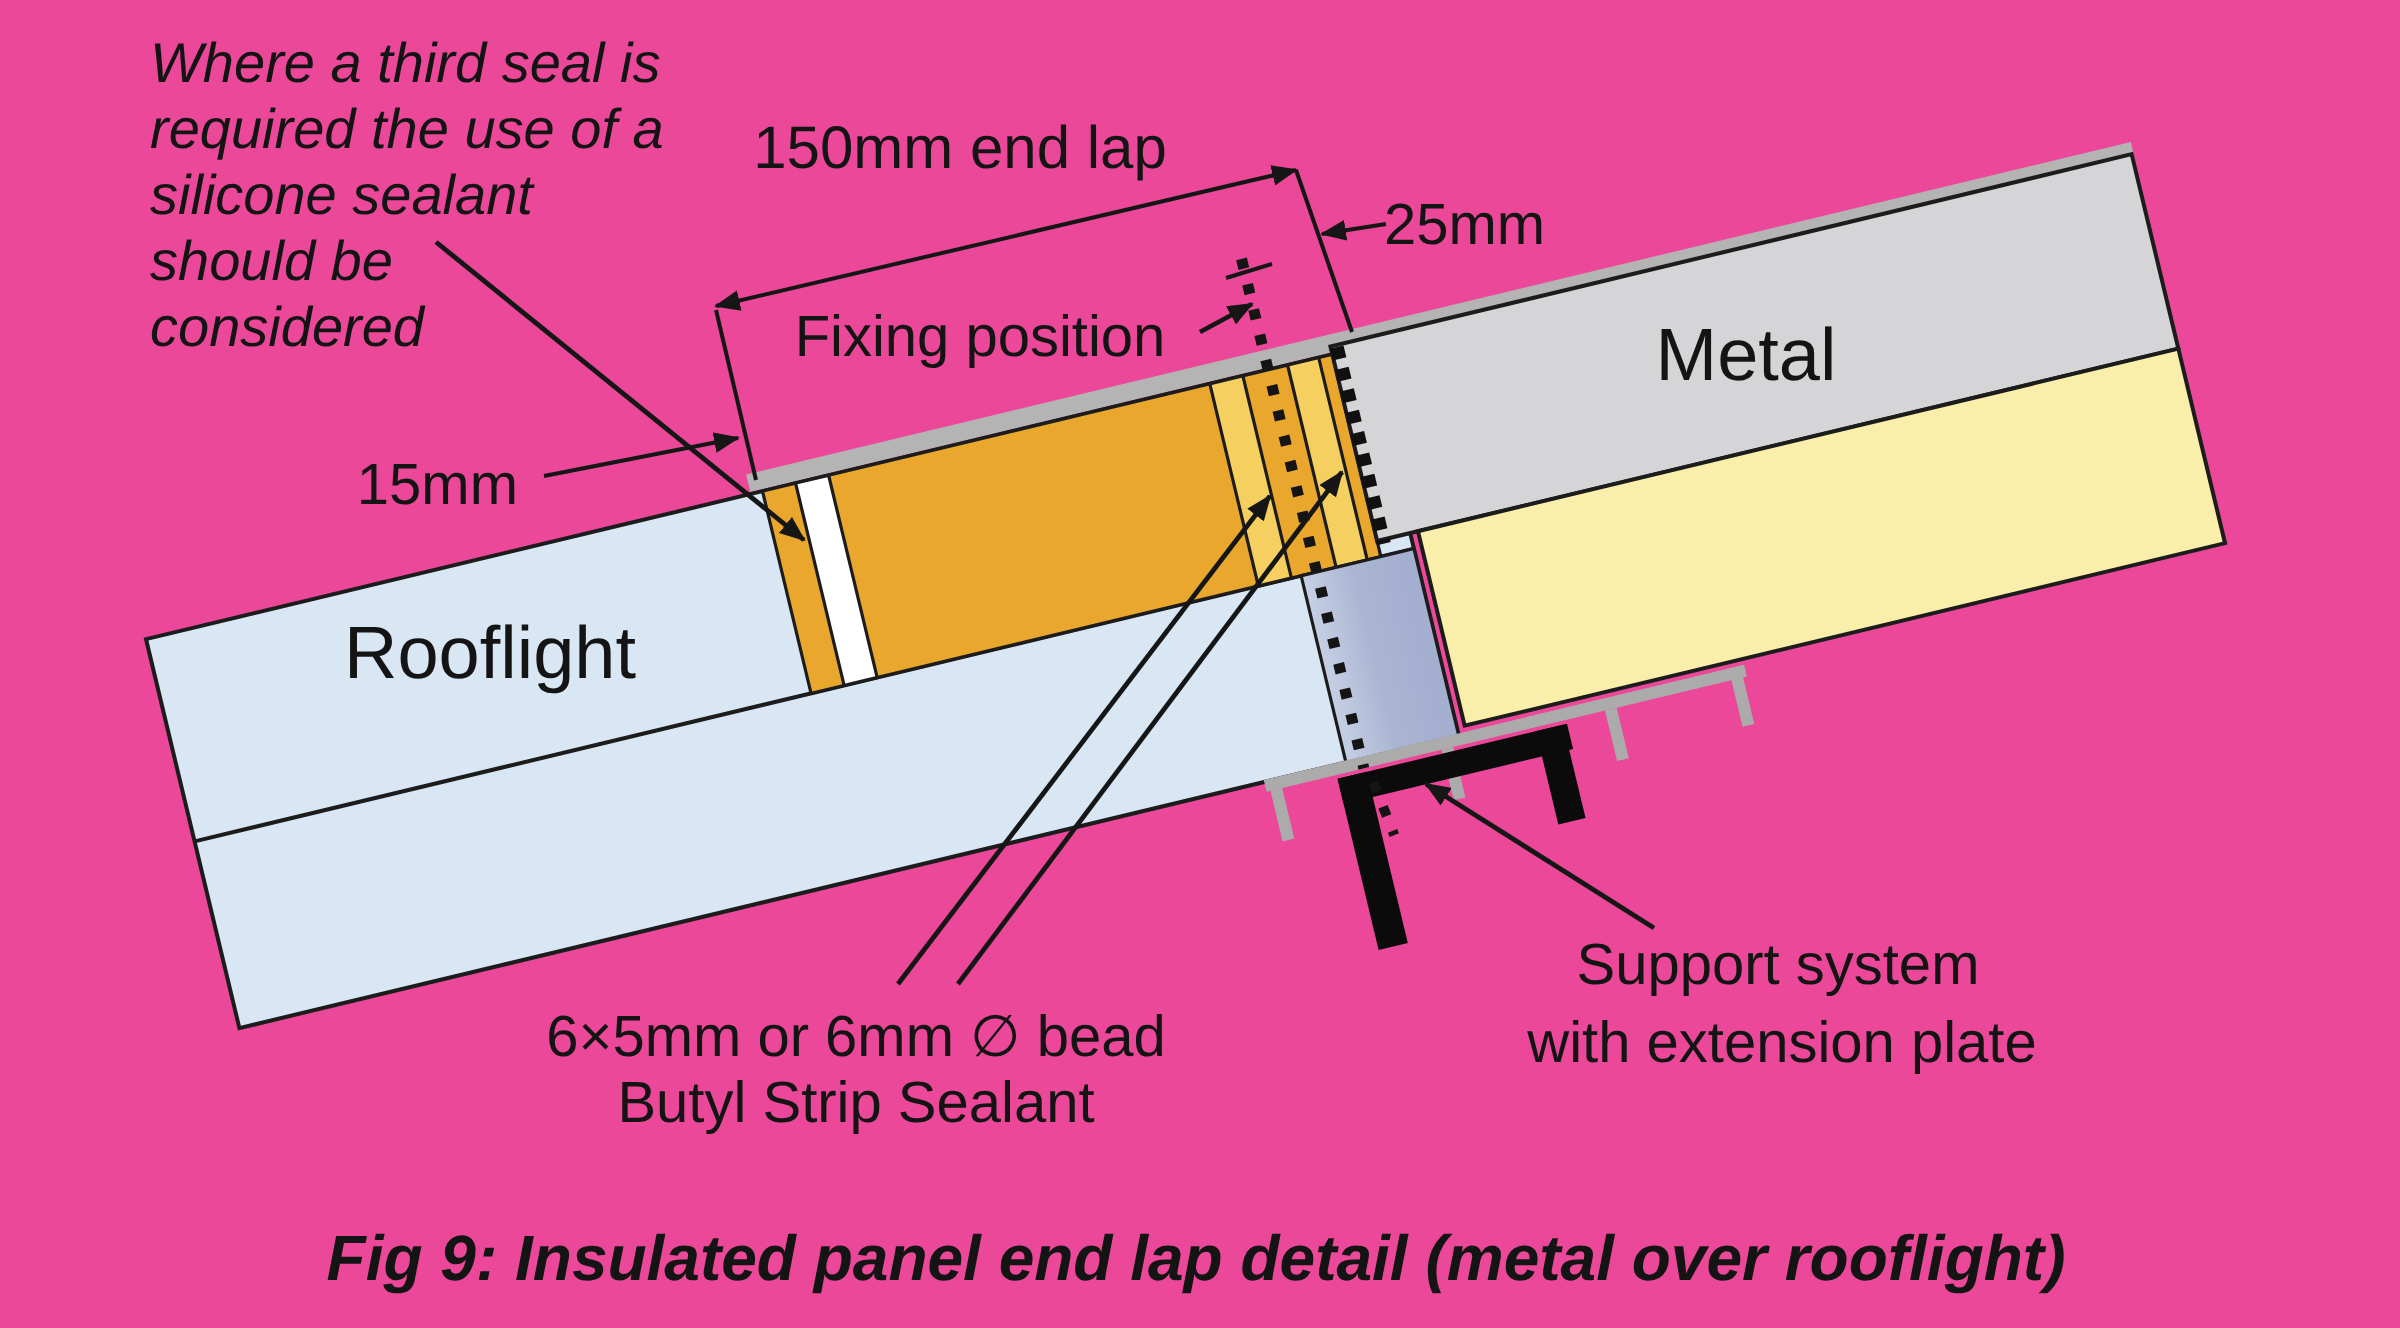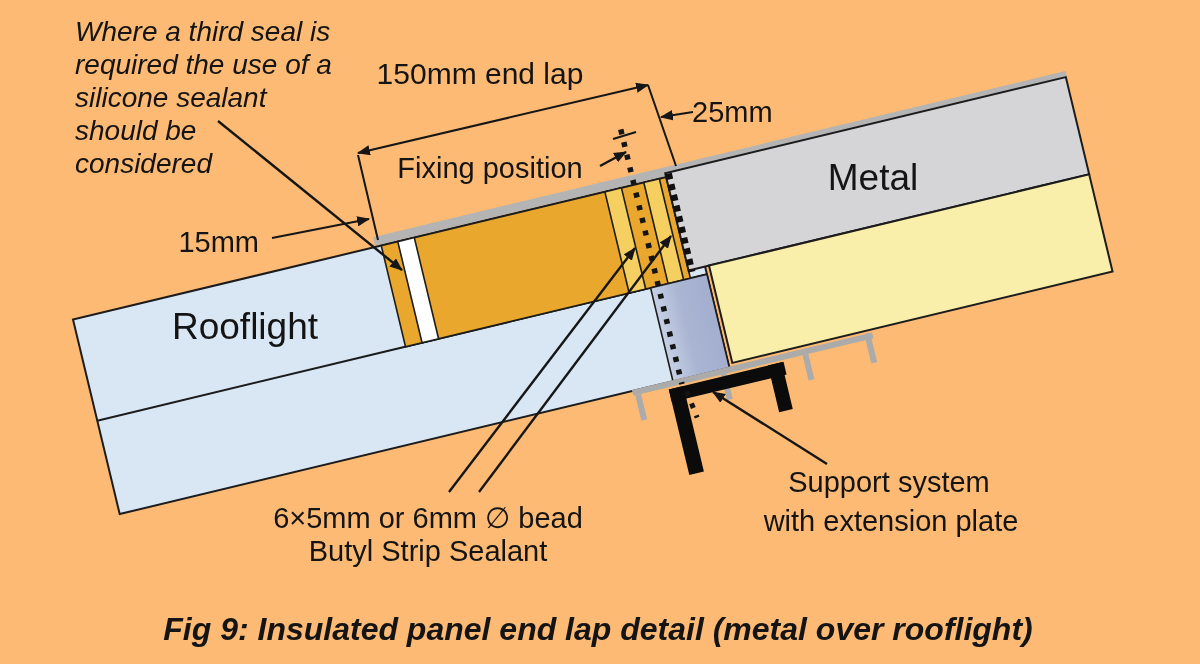--- a/index.html
+++ b/index.html
@@ -1,16 +1,16 @@
 <!DOCTYPE html>
 <html><head>
 <meta charset="utf-8">
 <style>
   html,body{margin:0;padding:0;background:#ffffff;}
-  .stage{position:relative;width:1200px;height:664px;background:#fdba74;overflow:hidden;}
+  .stage{position:relative;width:1200px;height:664px;background:#ec4899;overflow:hidden;}
   svg{display:block;}
   .outl{stroke:#1c1c1c;stroke-width:2;}
   .outl-thin{stroke:#1c1c1c;stroke-width:1.6;}
   .ann{stroke:#161616;stroke-width:2.4;fill:none;}
   .dim{stroke:#161616;stroke-width:2;fill:none;}
   text{fill:#141414;font-family:"Liberation Sans","DejaVu Sans",sans-serif;}
   .t{font-size:29px;}
   .t-dim{font-size:30px;}
   .t-big{font-size:37px;}
   .t-note{font-size:28px;font-style:italic;}

